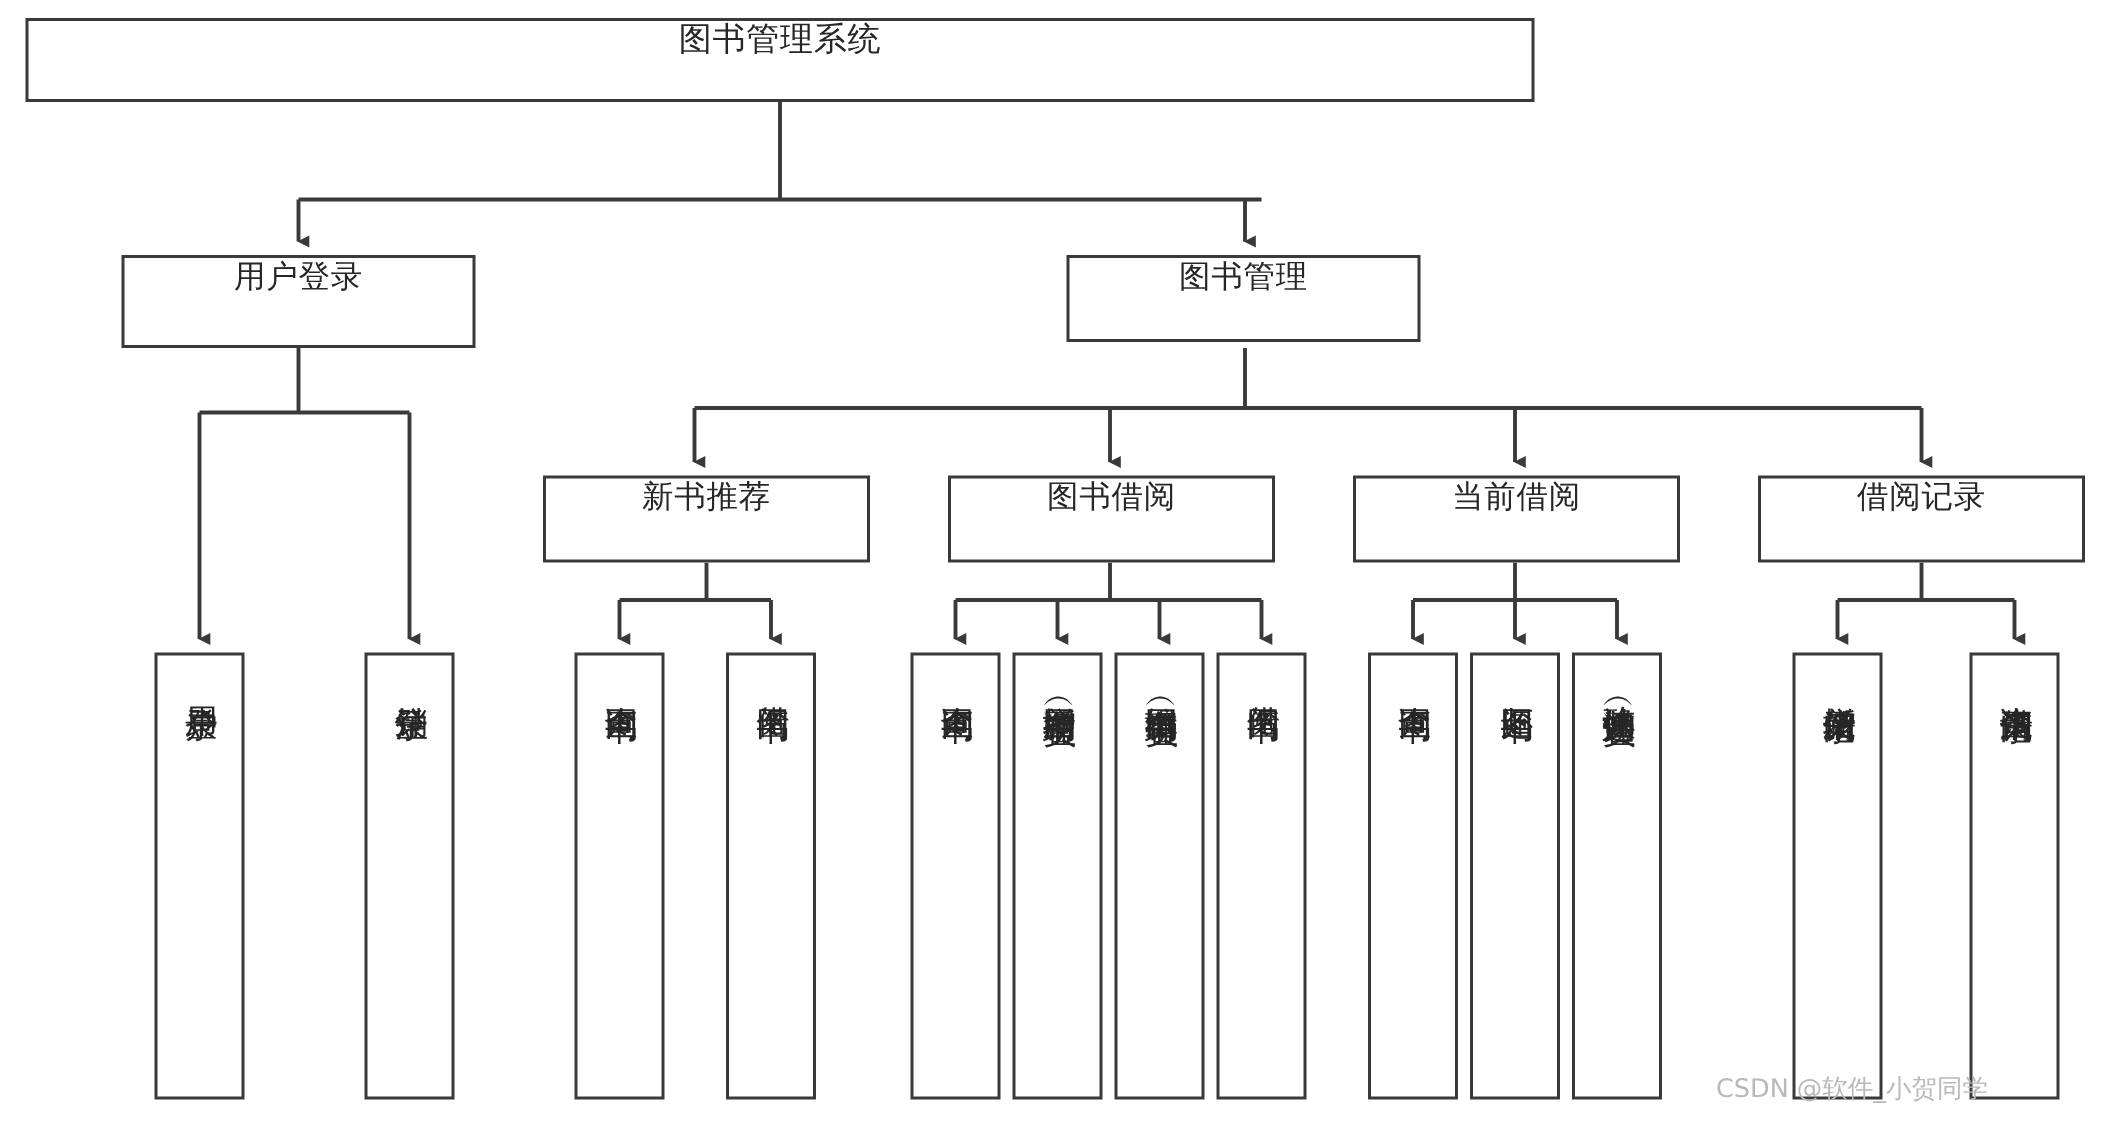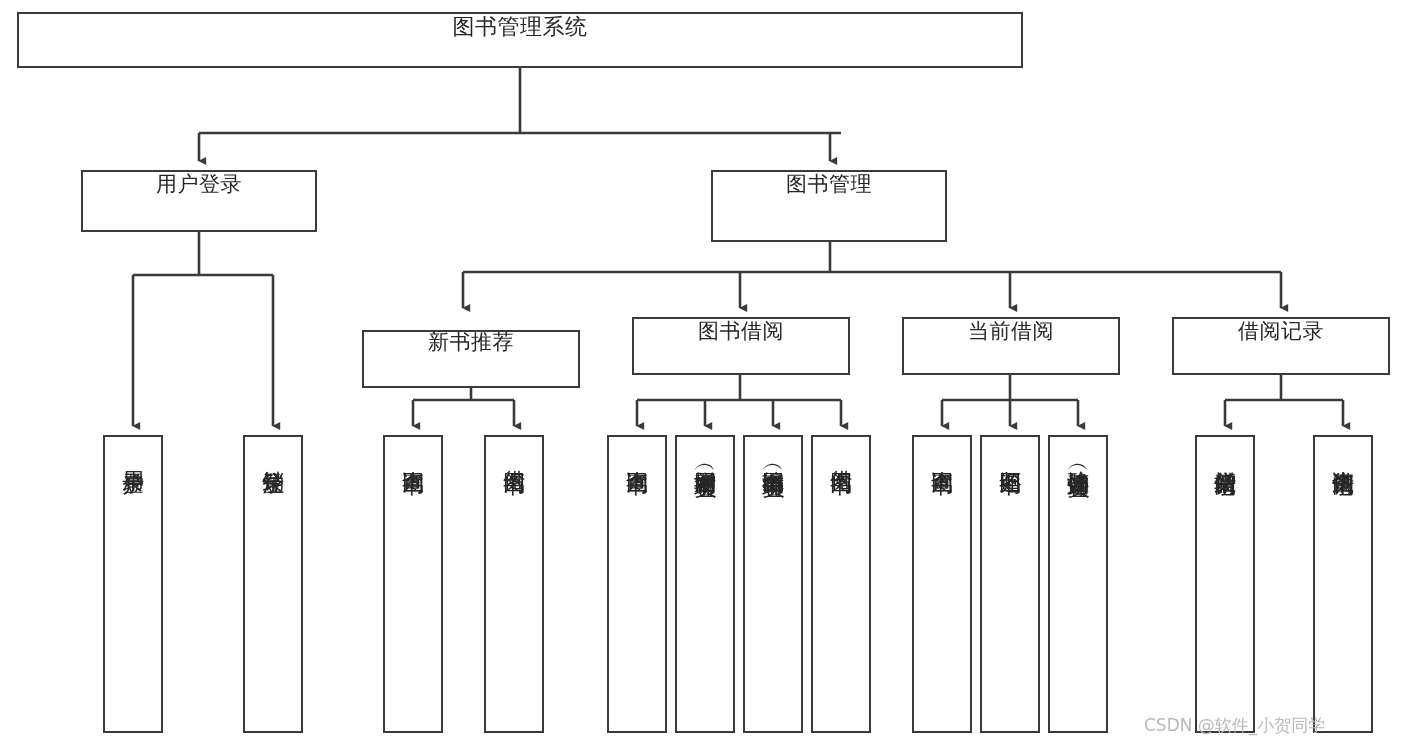--- a/index.html
+++ b/index.html
@@ -123,25 +123,25 @@
     </g>
   </svg>
 
   <div class="node root horiz" style="left:17px; top:12px; width:1006px; height:56px;">
     <span class="label">图书管理系统</span>
   </div>
 
   <div class="node horiz" style="left:81px; top:170px; width:236px; height:62px;">
     <span class="label">用户登录</span>
   </div>
-  <div class="node horiz" style="left:711px; top:170px; width:236px; height:72px;">
+  <div class="node horiz" style="left:711px; top:170px; width:236px; height:58px;">
     <span class="label">图书管理</span>
   </div>
 
-  <div class="node horiz" style="left:362px; top:330px; width:218px; height:58px;font-family:Liberation Mono, monospace;">
+  <div class="node horiz" style="left:362px; top:317px; width:218px; height:58px;">
     <span class="label">新书推荐</span>
   </div>
   <div class="node horiz" style="left:632px; top:317px; width:218px; height:58px;font-family:Liberation Serif, serif;">
     <span class="label">图书借阅</span>
   </div>
   <div class="node horiz" style="left:902px; top:317px; width:218px; height:58px;font-family:Liberation Serif, serif;">
     <span class="label">当前借阅</span>
   </div>
   <div class="node horiz" style="left:1172px; top:317px; width:218px; height:58px;">
     <span class="label">借阅记录</span>

